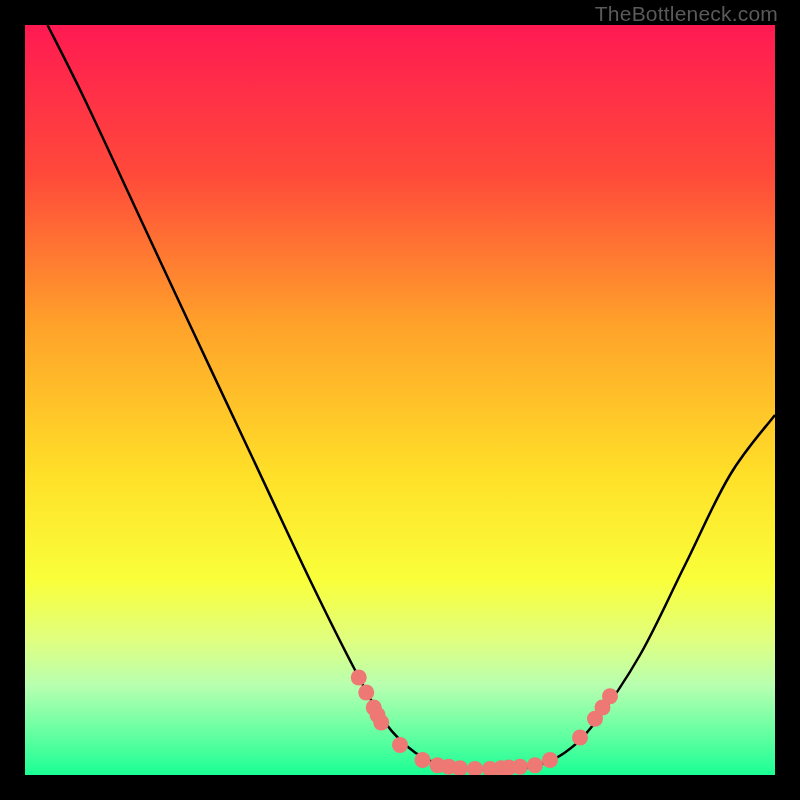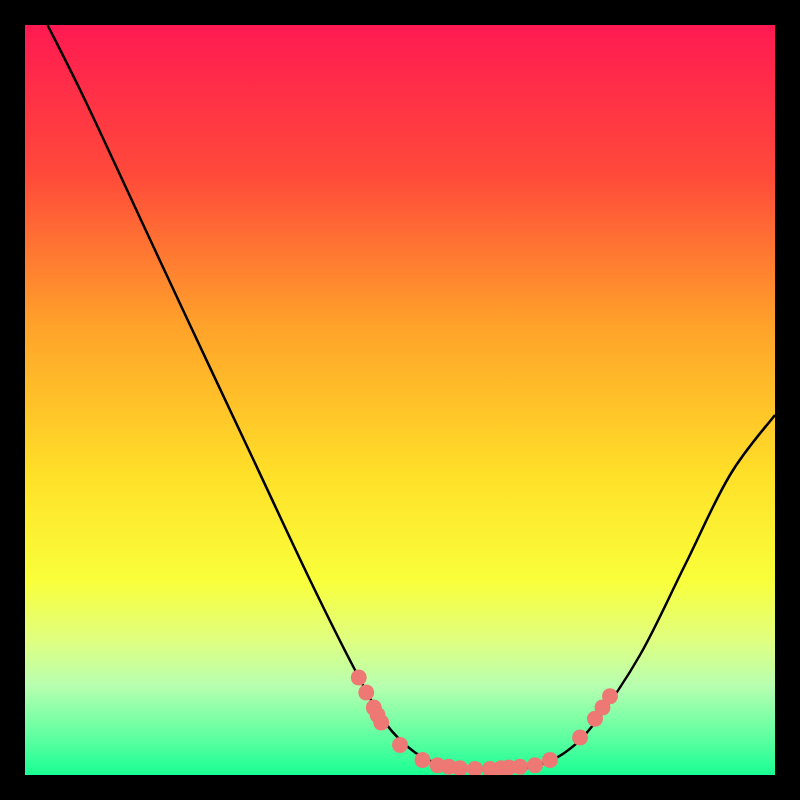--- a/index.html
+++ b/index.html
@@ -34,20 +34,21 @@
     height: 750px;
   }
   svg {
     display: block;
   }
 </style>
 </head>
 <body>
 
 <div class="container">
+  <div class="attribution">TheBottleneck.com</div>
   <div class="plot-area">
     <svg id="chart-svg" width="750" height="750" viewBox="0 0 750 750">
       <defs>
         <linearGradient id="bg-grad" x1="0" y1="0" x2="0" y2="1">
             <stop offset="0%" stop-color="#ff1a52"></stop>
             <stop offset="20%" stop-color="#ff4a3a"></stop>
             <stop offset="40%" stop-color="#ffa22a"></stop>
             <stop offset="60%" stop-color="#ffe028"></stop>
             <stop offset="74%" stop-color="#f9ff3a"></stop>
             <stop offset="82%" stop-color="#e0ff80"></stop>

